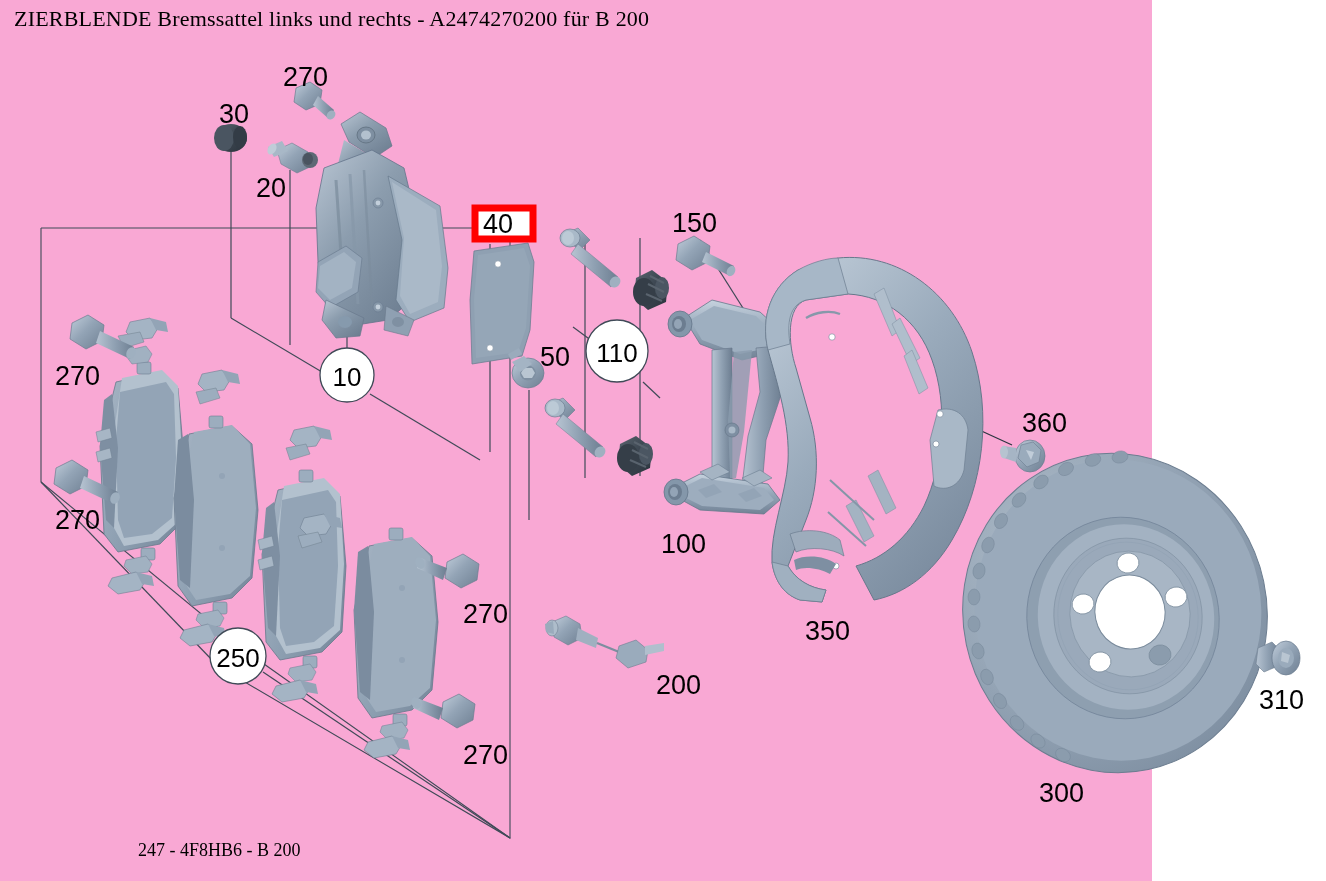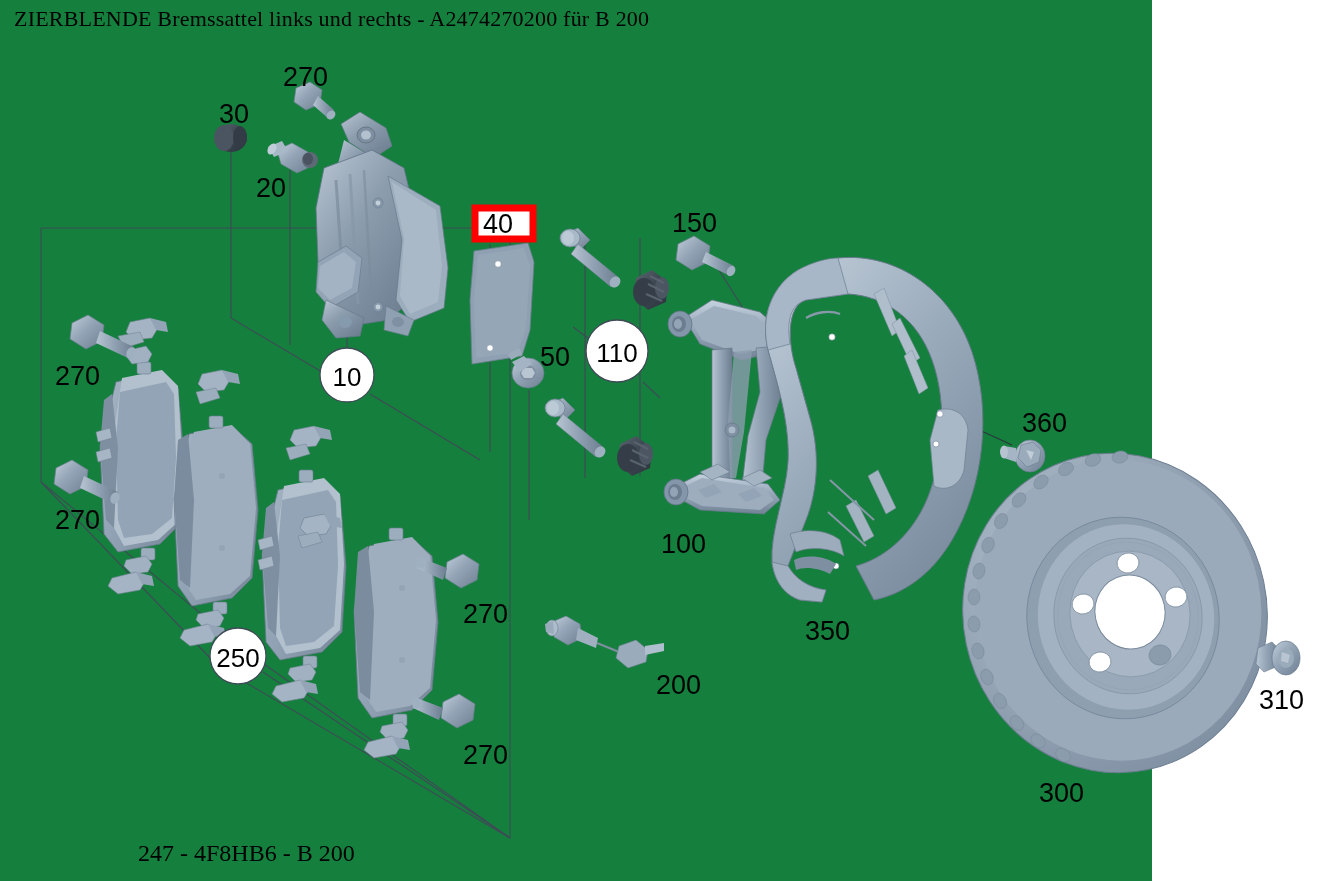--- a/index.html
+++ b/index.html
@@ -1,19 +1,19 @@
 <!DOCTYPE html>
 <html><head>
 <meta charset="utf-8">
 <style>
   html,body{margin:0;padding:0;background:#ffffff;}
   body{width:1326px;height:881px;font-family:"Liberation Serif",serif;overflow:hidden;position:relative;}
-  #stage{position:relative;width:1152px;height:881px;background:#15803d;}
+  #stage{position:relative;width:1152px;height:881px;background:#f9a8d4;}
   #title{position:absolute;left:14px;top:6px;font-family:"Liberation Serif",serif;font-size:22px;color:#000;white-space:nowrap;letter-spacing:.2px;}
-  #footer{position:absolute;left:138px;top:840px;font-family:"Liberation Serif",serif;font-size:24px;color:#000;white-space:nowrap;}
+  #footer{position:absolute;left:138px;top:840px;font-family:"Liberation Serif",serif;font-size:18px;color:#000;white-space:nowrap;}
   svg#diagram{position:absolute;left:0;top:0;width:1326px;height:881px;}
   .lbl{font-family:"Liberation Sans",sans-serif;font-size:27px;fill:#000;}
   .lbl-c{font-family:"Liberation Sans",sans-serif;font-size:26px;fill:#000;text-anchor:middle;}
   .leader{stroke:#3f4a57;stroke-width:1.2;fill:none;}
   .frame{stroke:#3f4a57;stroke-width:1.1;fill:none;}
   .callout-circle{fill:#ffffff;stroke:#3f4a57;stroke-width:1.3;}
   .hl-box{fill:#ffffff;stroke:#ff0000;stroke-width:7;}
   .ptr{stroke:#2b3540;stroke-width:1.2;fill:none;}
 </style>
 </head>

